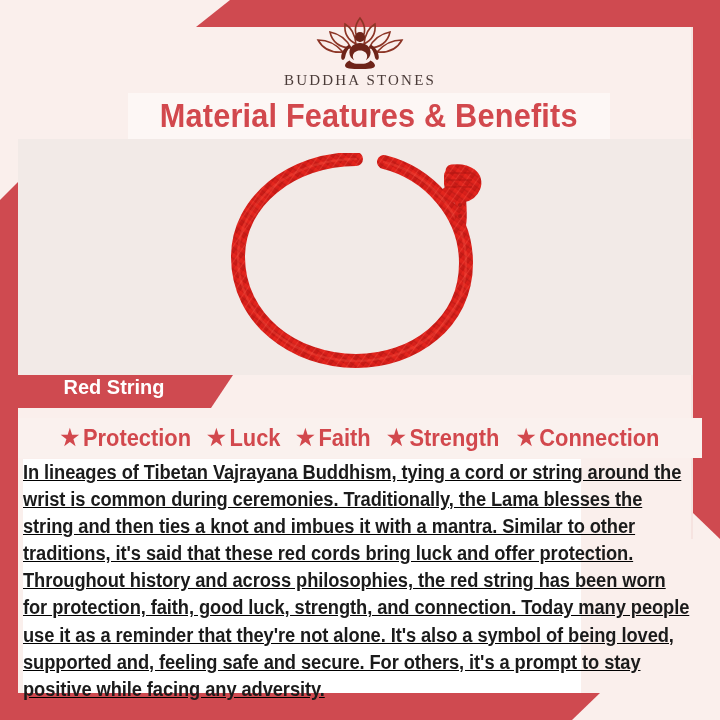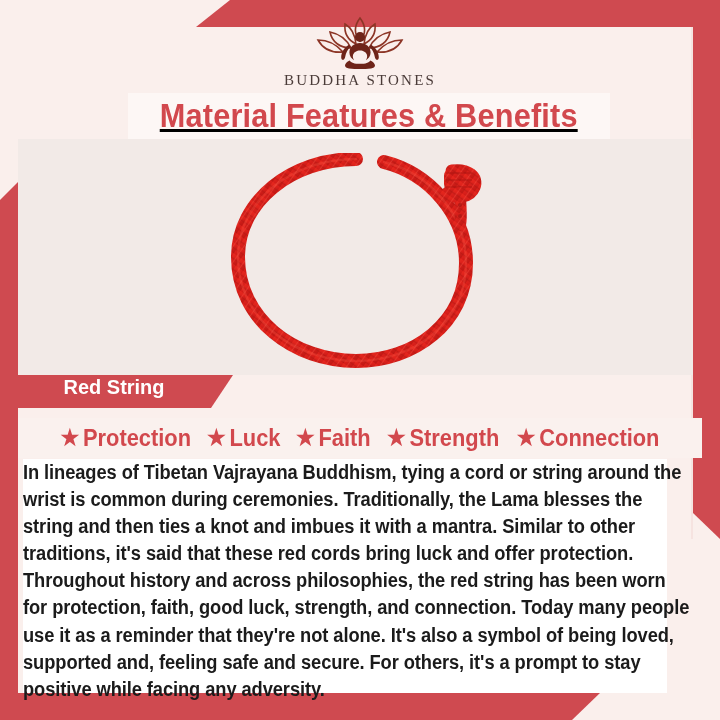--- a/index.html
+++ b/index.html
@@ -40,21 +40,21 @@
   }
   .logo-mark{width:112px;height:56px;display:block;}
   .logo-word{
     margin-top:2px;font-family:"Liberation Serif", serif;
     font-size:15px;letter-spacing:2.2px;color:#4a3b38;font-weight:400;
   }
 
   
   .title-band{
     position:absolute;top:93px;left:128px;width:482px;height:46px;
-    background:#fdf7f5;display:flex;align-items:center;justify-content:center;text-decoration:underline;
+    background:#fdf7f5;display:flex;align-items:center;justify-content:center;
   }
   .title-band .title{
     font-size:33px;font-weight:bold;color:#d2484d;
     font-stretch:condensed;transform:scaleX(.93);transform-origin:center;
     white-space:nowrap;letter-spacing:.2px;
   }
 
   
   .photo-panel{
     position:absolute;top:139px;left:18px;width:675px;height:236px;
@@ -84,22 +84,23 @@
   }
   .benefit{
     display:flex;align-items:center;color:#d2484d;font-size:23px;font-weight:bold;
     white-space:nowrap;transform:scaleX(.95);
   }
   .benefit + .benefit{margin-left:11px;}
   .benefit .star{font-size:22px;line-height:1;margin-right:4px;}
 
   
   .copy{
-    position:absolute;top:459px;left:23px;width:644px;height:234px;
+    position:absolute;top:459px;left:23px;width:558px;height:234px;
     background:#ffffff;
+    text-decoration:underline;
   }
   .copy p{
     margin:0;padding:0 4px 0 0;
     color:#1b1b1b;font-size:19.6px;line-height:27.1px;font-weight:bold;
     transform:scaleX(.935);transform-origin:left top;width:718px;
     letter-spacing:-0.1px;
   }
 </style>
 </head>
 <body>

